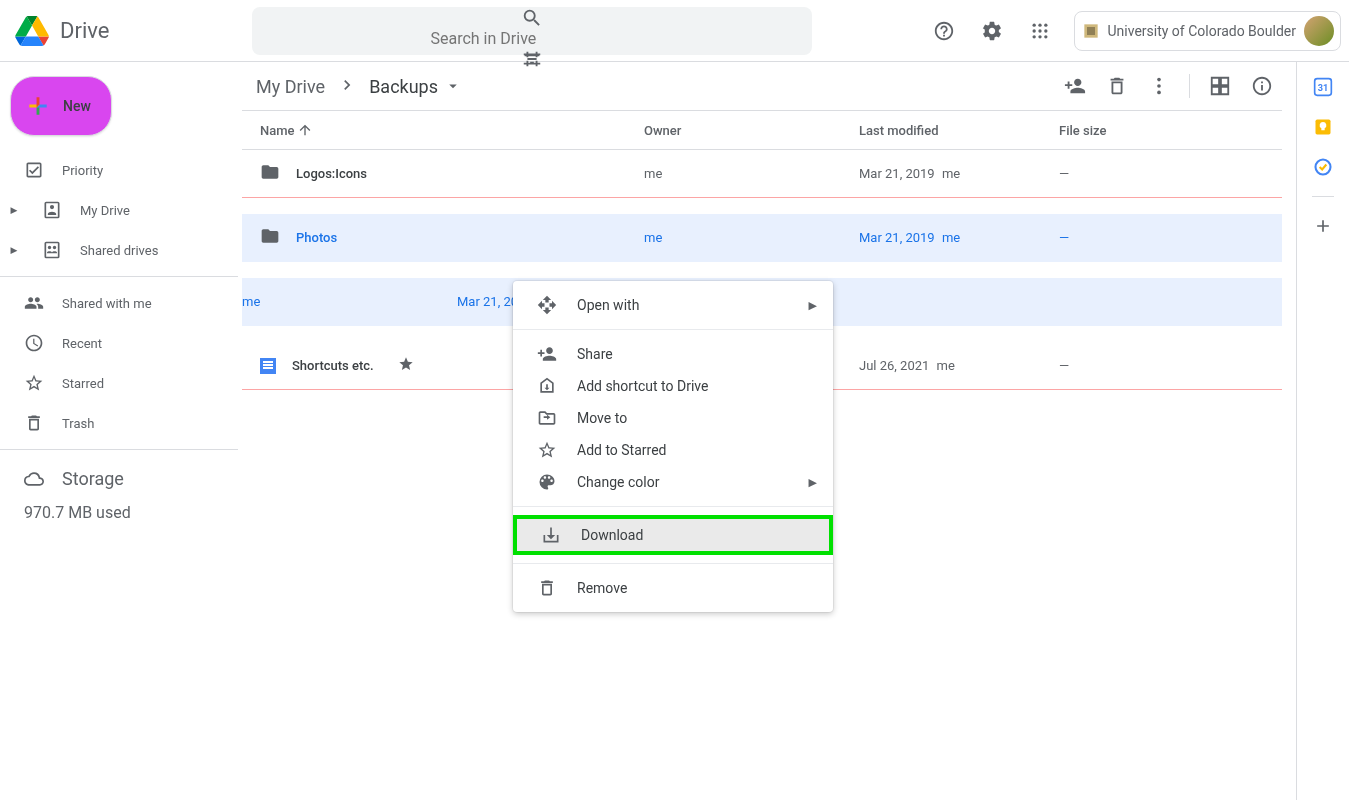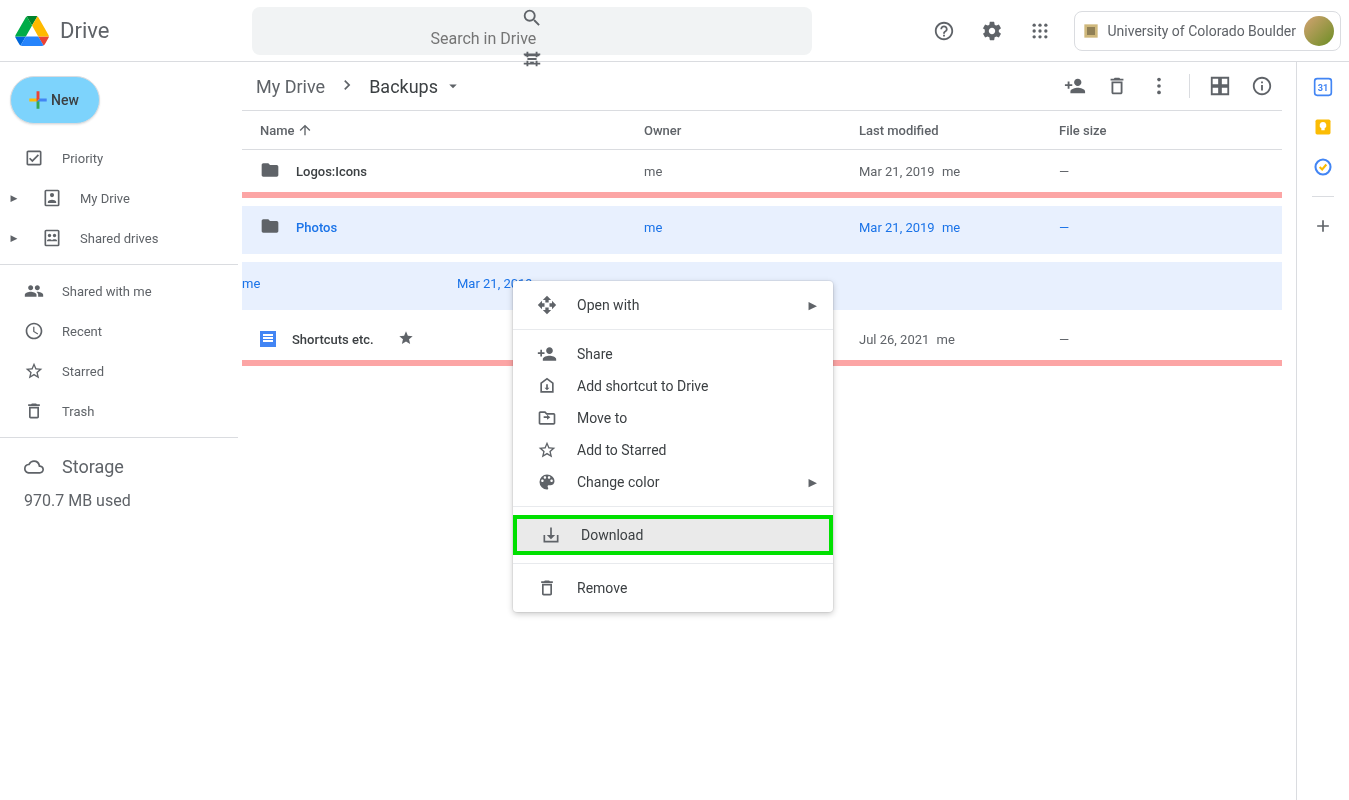--- a/index.html
+++ b/index.html
@@ -18,21 +18,21 @@
     .hdr-spacer { flex: 1; }
     .hdr-icons { display: flex; align-items: center; gap: 4px; }
     .hdr-icon-btn { width: 44px; height: 44px; display: flex; align-items: center; justify-content: center; border-radius: 50%; cursor: pointer; }
     .account-chip { margin-left: 8px; border: 1px solid #dadce0; border-radius: 8px; height: 40px; display: flex; align-items: center; padding: 0 6px 0 8px; gap: 8px; }
     .org-txt { font-size: 14px; color: #5f6368; }
     .avatar { width: 30px; height: 30px; border-radius: 50%; background: linear-gradient(135deg, #d4a373, #6b8e23); }
     
     
     .main { display: flex; height: calc(100% - 62px); }
     .sidebar { width: 238px; padding-top: 8px; }
-    .new-btn { margin: 6px 0 14px 10px; background: #7dd3fc; border: 1px solid #dadce0; border-radius: 24px; padding: 0 20px 0 14px; height: 48px; display: inline-flex; align-items: center; box-shadow: 0 1px 2px rgba(0,0,0,.1); cursor: pointer; }
+    .new-btn { margin: 6px 0 14px 10px; background: #d946ef; border: 1px solid #dadce0; border-radius: 24px; padding: 0 20px 0 14px; height: 60px; display: inline-flex; align-items: center; gap: 12px; box-shadow: 0 1px 2px rgba(0,0,0,.1); cursor: pointer; }
     .new-label { font-weight: 500; font-size: 14px; color: #3c4043; }
     .sb-item { display: flex; align-items: center; height: 40px; padding-left: 24px; gap: 18px; border-radius: 0 20px 20px 0; margin-right: 14px; cursor: pointer; color: #5f6368; font-size: 13px; }
     .sb-item.with-expand { padding-left: 4px; }
     .expand-arrow { width: 20px; display: flex; justify-content: center; font-size: 9px; color: #5f6368; }
     .sb-icon { width: 20px; display: flex; justify-content: center; }
     .sb-divider { border-top: 1px solid #dadce0; margin: 6px 0; }
     .sb-storage { padding: 12px 0 0 24px; }
     .sb-storage-row { display: flex; align-items: center; gap: 18px; color: #5f6368; font-size: 18px; padding-bottom: 14px; }
     .storage-used { font-size: 16px; color: #5f6368; }
     
@@ -46,21 +46,21 @@
     .content-actions { display: flex; align-items: center; gap: 2px; }
     .ca-btn { width: 40px; height: 40px; display: flex; align-items: center; justify-content: center; border-radius: 50%; cursor: pointer; color: #5f6368; }
     .ca-divider { width: 1px; height: 24px; background: #dadce0; margin: 0 8px; }
     
     
     .tbl-hdr { display: flex; align-items: center; height: 40px; border-top: 1px solid #dadce0; border-bottom: 1px solid #dadce0; margin: 0 14px 0 4px; font-size: 13px; color: #5f6368; font-weight: 500; }
     .col-name { flex: 0 0 402px; padding-left: 18px; display: flex; align-items: center; gap: 2px; }
     .col-owner { flex: 0 0 215px; }
     .col-mod { flex: 0 0 200px; }
     .col-size { flex: 1; }
-    .tbl-row { display: flex; align-items: center; height: 48px; border-bottom: 6px solid #fca5a5; margin: 0 14px 8px 4px; font-size: 13px; color: #3c4043; }
+    .tbl-row { display: flex; align-items: center; height: 48px; border-bottom: 1px solid #fca5a5; margin: 0 14px 16px 4px; font-size: 13px; color: #3c4043; }
     .tbl-row.selected { background: #e8f0fe; border-bottom-color: #e8f0fe; }
     .tbl-row.selected .row-link { color: #1a73e8; }
     .tbl-row.selected .row-mod, .tbl-row.selected .row-mod-me, .tbl-row.selected .row-owner, .tbl-row.selected .row-size { color: #1a73e8; }
     .row-name-cell { flex: 0 0 402px; padding-left: 18px; display: flex; align-items: center; gap: 16px; }
     .row-link { font-weight: 500; color: #3c4043; }
     .row-owner { flex: 0 0 215px; color: #5f6368; }
     .row-mod-cell { flex: 0 0 200px; color: #5f6368; }
     .row-mod-me { margin-left: 4px; color: #5f6368; }
     .row-size { flex: 1; color: #5f6368; }
     .star-ic { margin-left: 8px; color: #5f6368; }

